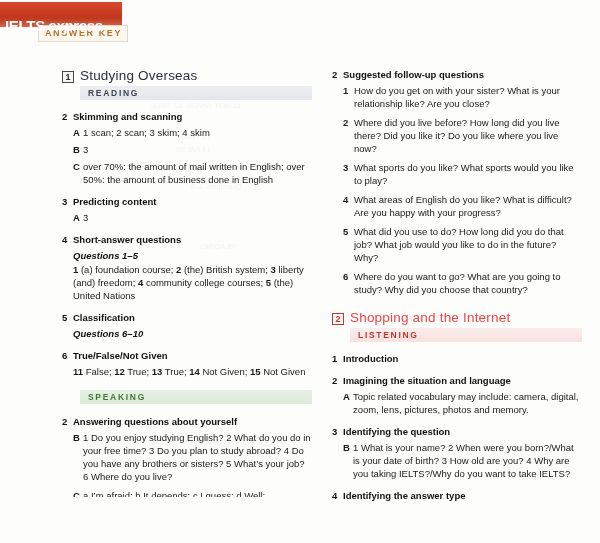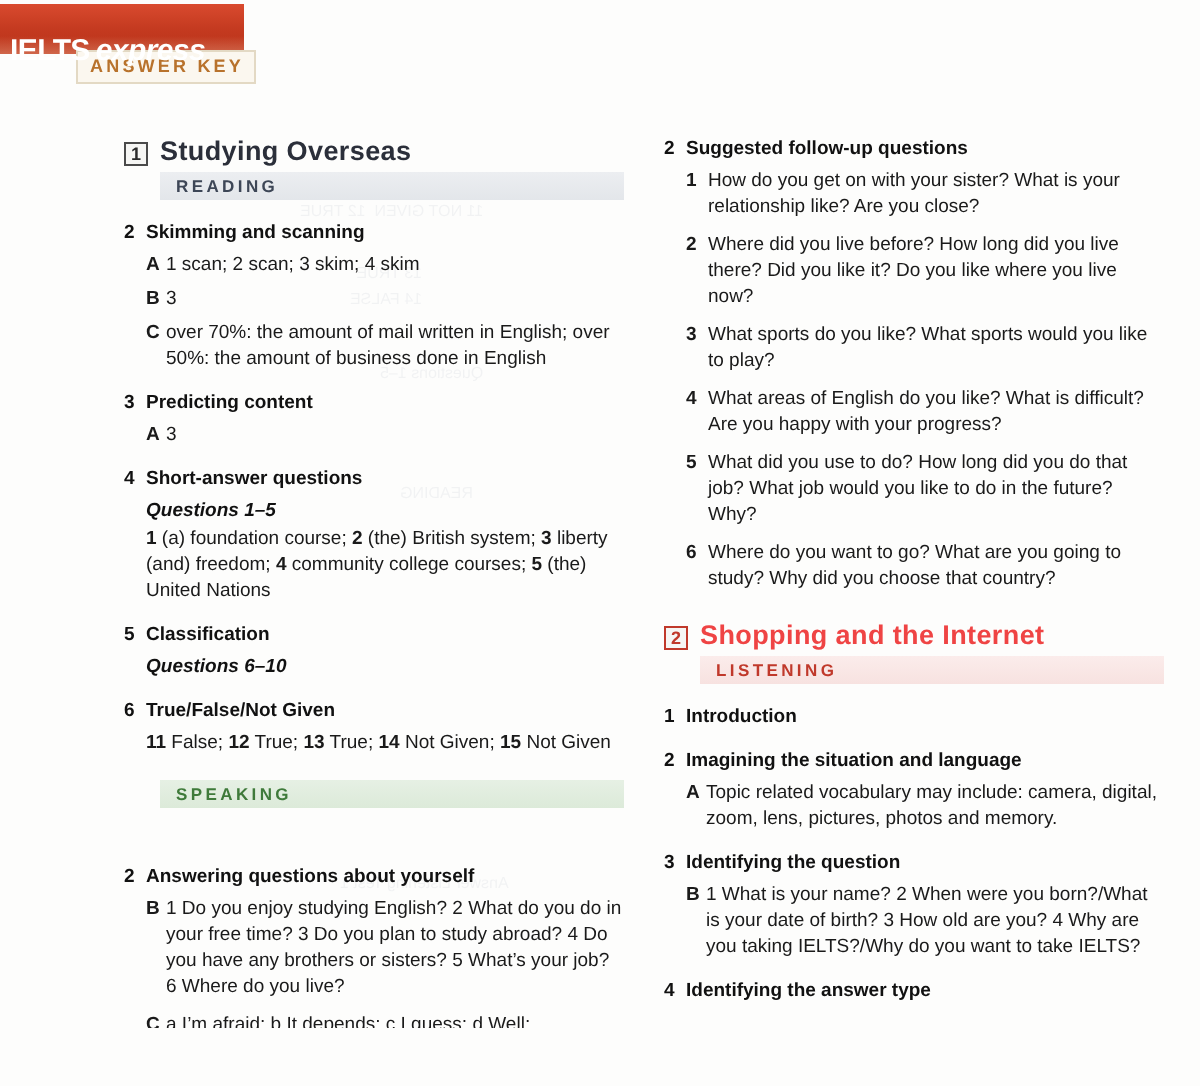--- a/index.html
+++ b/index.html
@@ -125,21 +125,21 @@
     margin-right: 6px;
     flex: 0 0 auto;
     background: #f6f6f4;
   }
   .unit-badge.red {
     border-color: #c0392b;
     color: #c0392b;
   }
   .unit-title {
     font-size: 13.5px;
-    font-weight: bold;
+    font-weight: normal;
     letter-spacing: 0.2px;
     color: #2b2f3a;
     line-height: 16px;
   }
   .unit-title.red { color: #ef4444; }
 
   
   .skill-banner {
     margin: 2px 0 10px 18px;
     height: 14px;
@@ -307,21 +307,21 @@
     <div class="blk">
       <div class="blk-head">
         <span class="n">6</span>
         <span>True/False/Not Given</span>
       </div>
       <div class="ans"><span class="b">11</span><span> False;  </span><span class="b">12</span><span> True;  </span><span class="b">13</span><span> True;  </span><span class="b">14</span><span> Not Given;  </span><span class="b">15</span><span> Not Given</span></div>
     </div>
 
   </div>
 
-  <div class="skill-banner green" style="margin-top:12px;margin-bottom:28px">
+  <div class="skill-banner green" style="margin-top:12px;margin-bottom:11px">
     <span>SPEAKING</span>
   </div>
 
   <div>
     <div class="blk">
       <div class="blk-head">
         <span class="n">2</span>
         <span>Answering questions about yourself</span>
       </div>
       <div class="letter-blk" style="margin-bottom:6px">

